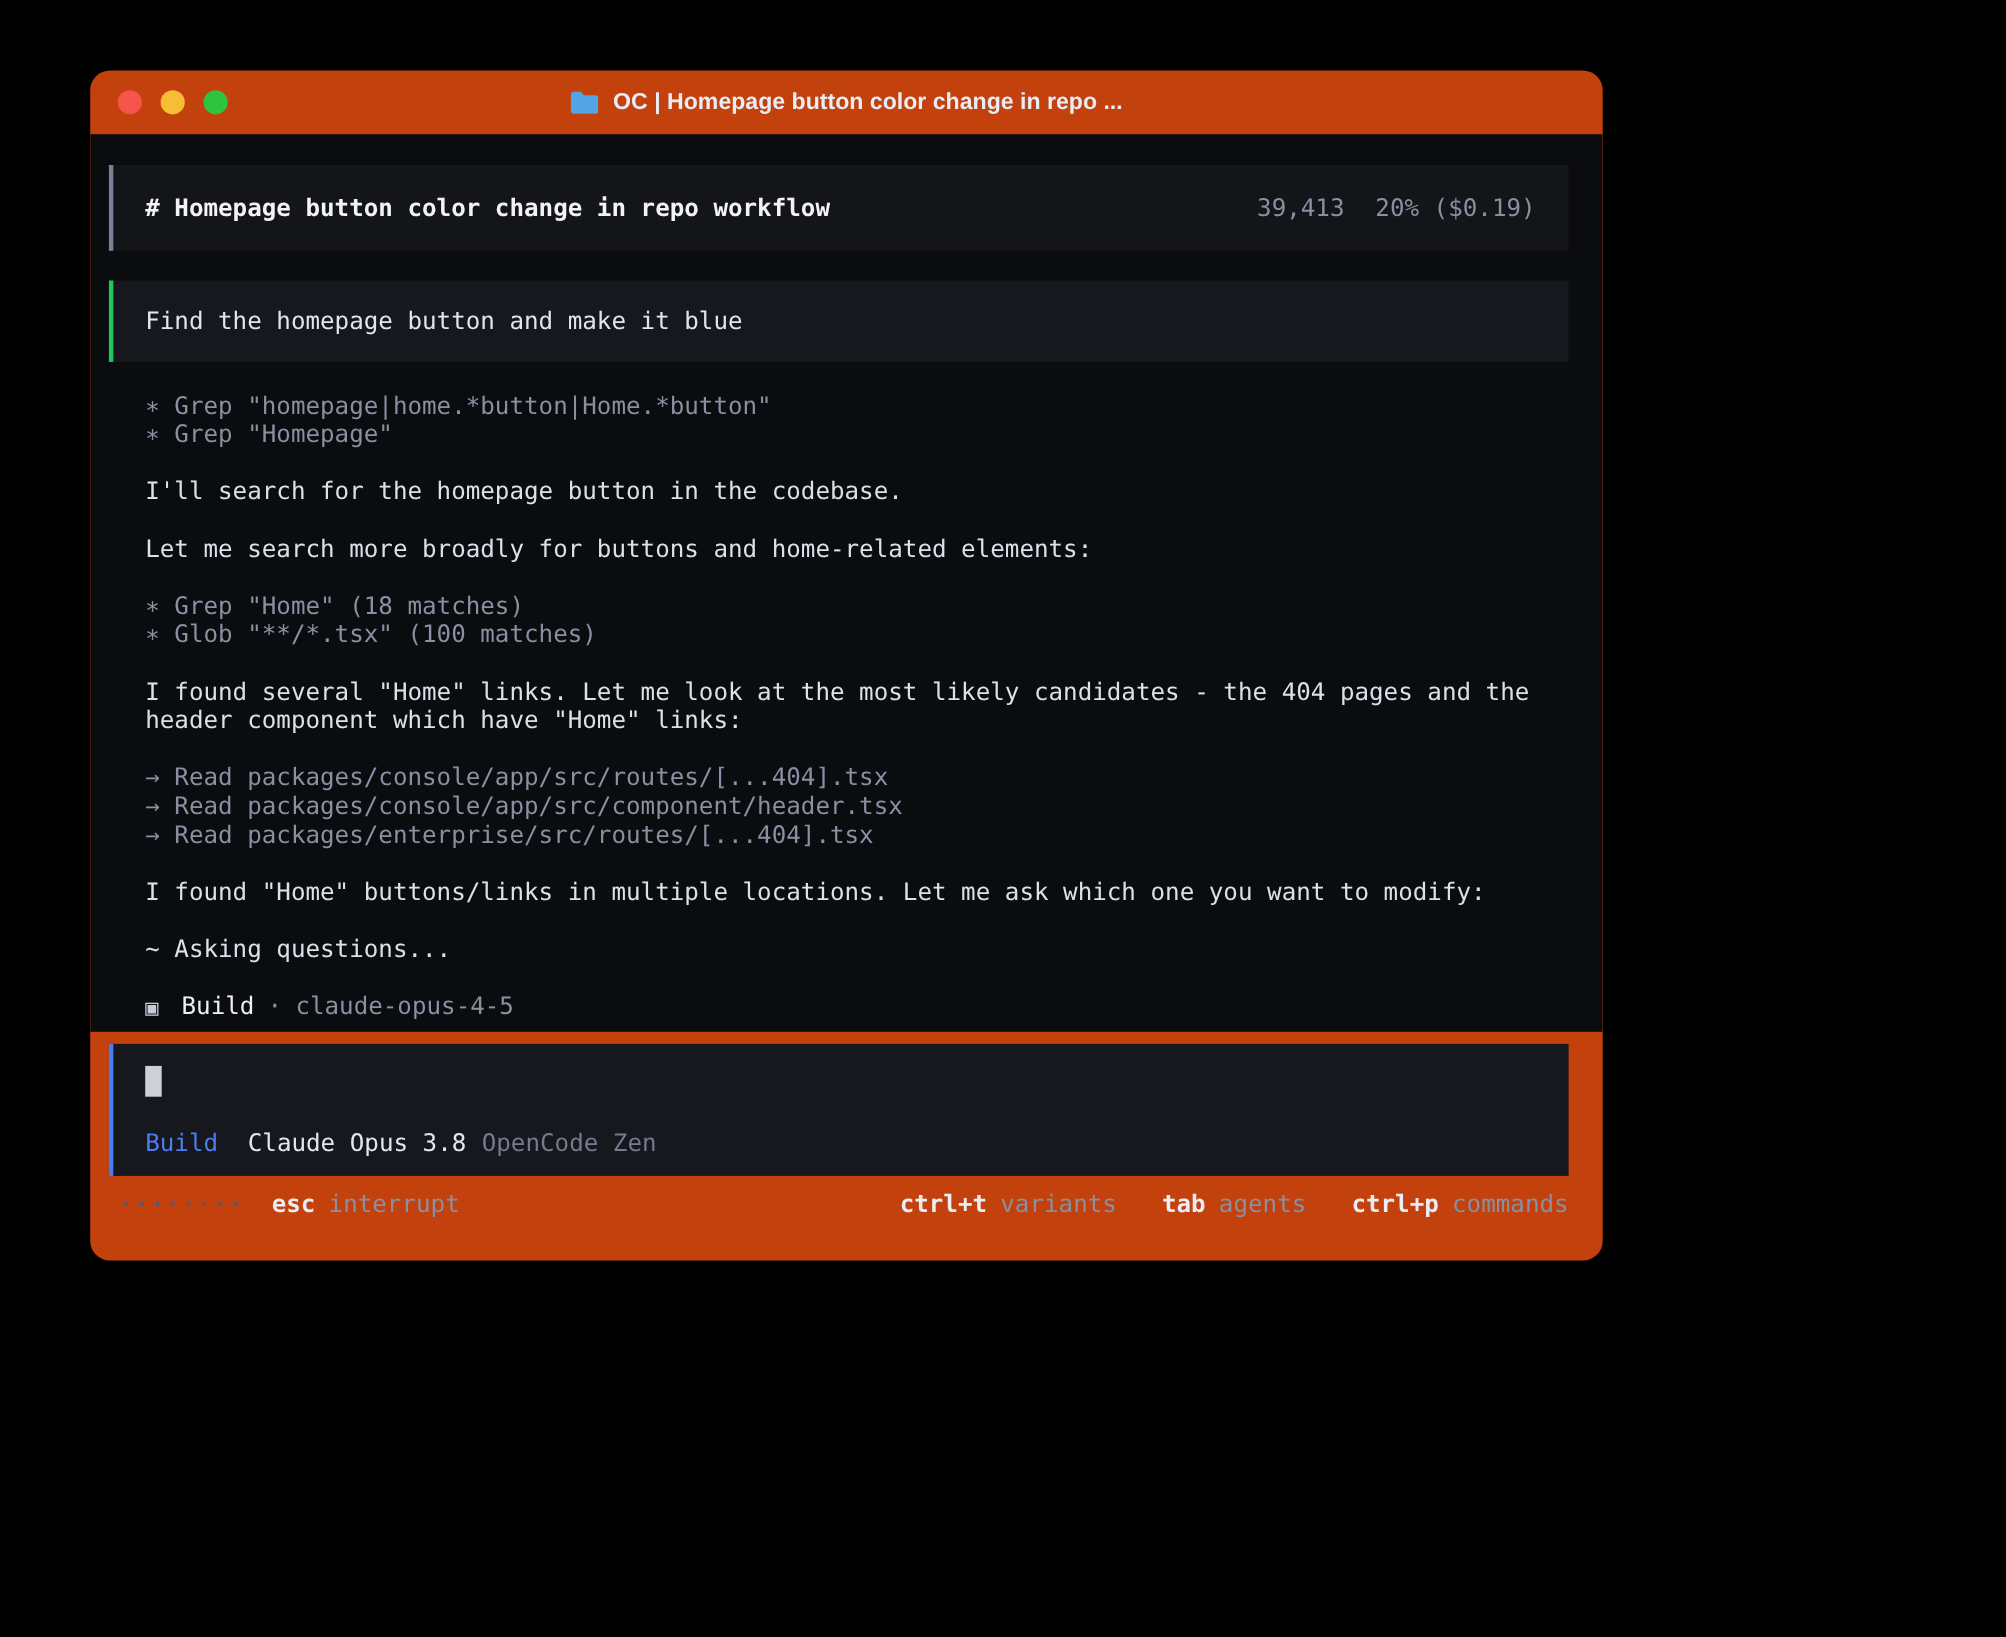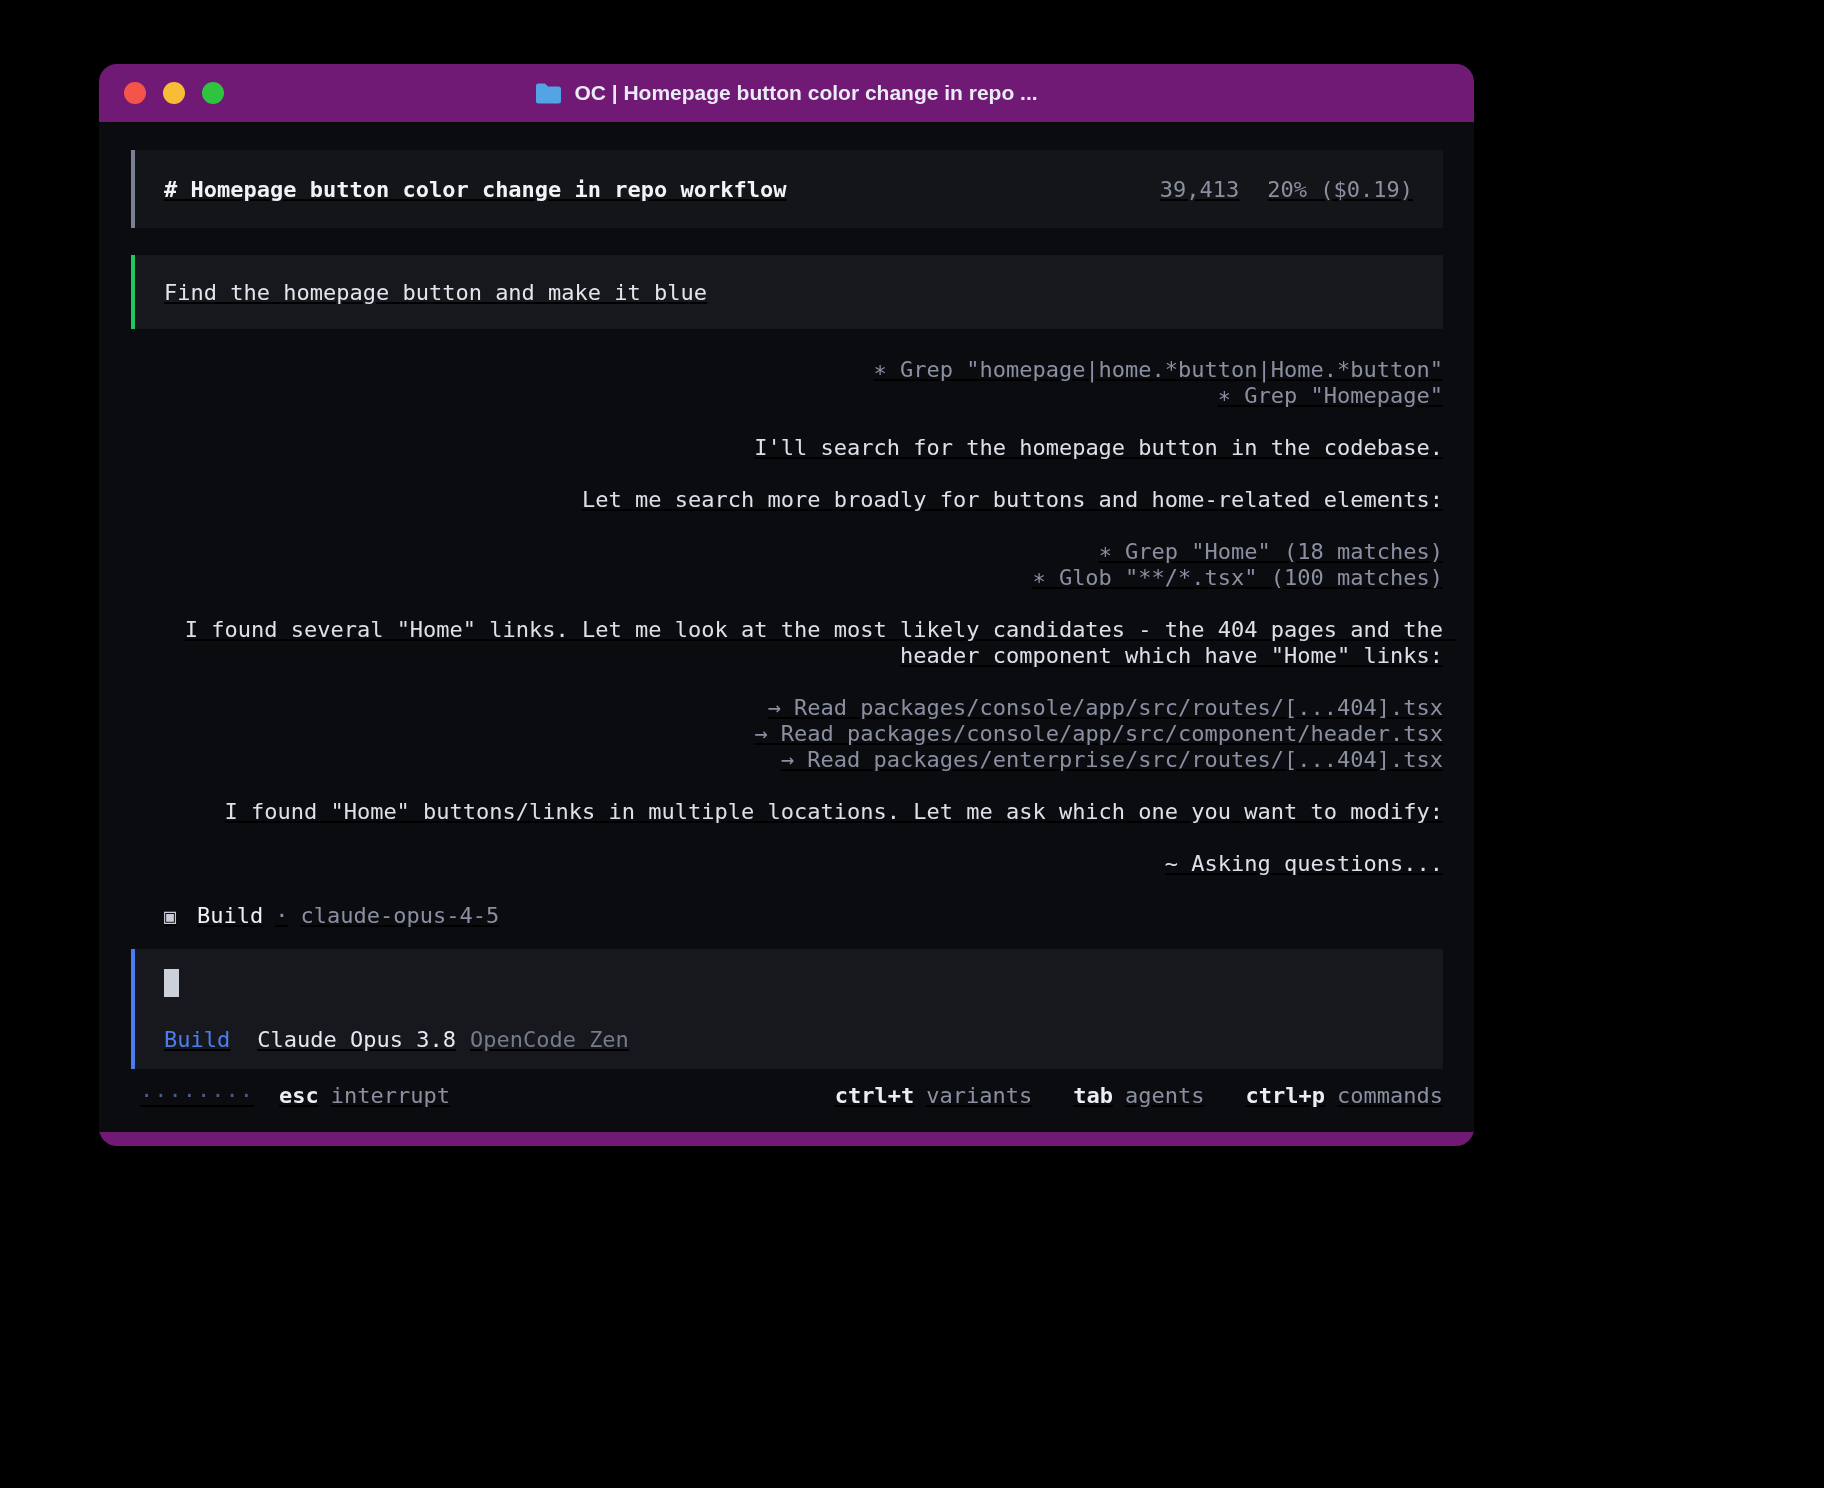--- a/index.html
+++ b/index.html
@@ -1,32 +1,32 @@
 <!DOCTYPE html>
 <html><head>
 <meta charset="utf-8">
 <style>
   * { margin:0; padding:0; box-sizing:border-box; }
   html,body { width:1824px; height:1488px; background:#000000; overflow:hidden;
     font-family:"DejaVu Sans Mono","DejaVu Sans",monospace; }
 
-  .window { position:absolute; left:99px; top:64px; width:1375px; height:1082px;
-    background:#701a75; border-radius:18px; overflow:hidden;text-align:right; }
+  .window { position:absolute; left:82px; top:64px; width:1375px; height:1082px;
+    background:#c2410c; border-radius:18px; overflow:hidden; }
 
   .titlebar { height:58px; display:flex; align-items:center; position:relative; }
   .lights { position:absolute; left:25px; top:0; height:58px; display:flex; align-items:center; gap:17px; }
   .light { width:22px; height:22px; border-radius:50%; }
   .light.red { background:#f5544a; }
   .light.yellow { background:#f8bd36; }
   .light.green { background:#2ec43f; }
   .title-wrap { margin:0 auto; display:flex; align-items:center; gap:13px;
     font-family:"Liberation Sans",sans-serif; font-weight:bold; font-size:21px; color:#e9ecf4; }
   .folder-icon { display:inline-flex; }
 
-  .content { background:#0b0c10; height:1010px; padding:28px 31px 0 32px; font-size:22px;text-decoration:underline; }
+  .content { background:#0b0c10; height:816px; padding:28px 31px 0 17px; font-size:22px; }
 
   .header-block { height:78px; background:#141519; border-left:4px solid #7a8194;
     display:flex; align-items:center; justify-content:space-between; padding:0 30px 0 29px; }
   .header-title { font-weight:bold; color:#f2f3f7; }
   .header-stats { color:#8a90a1; display:flex; gap:28px; }
 
   .user-block { height:74px; margin-top:27px; background:#17181d; border-left:4px solid #22c55e;
     display:flex; align-items:center; padding-left:29px; color:#e2e5ec; }
 
   .transcript { margin:28px 0 0 33px; color:#dde0e8; }

